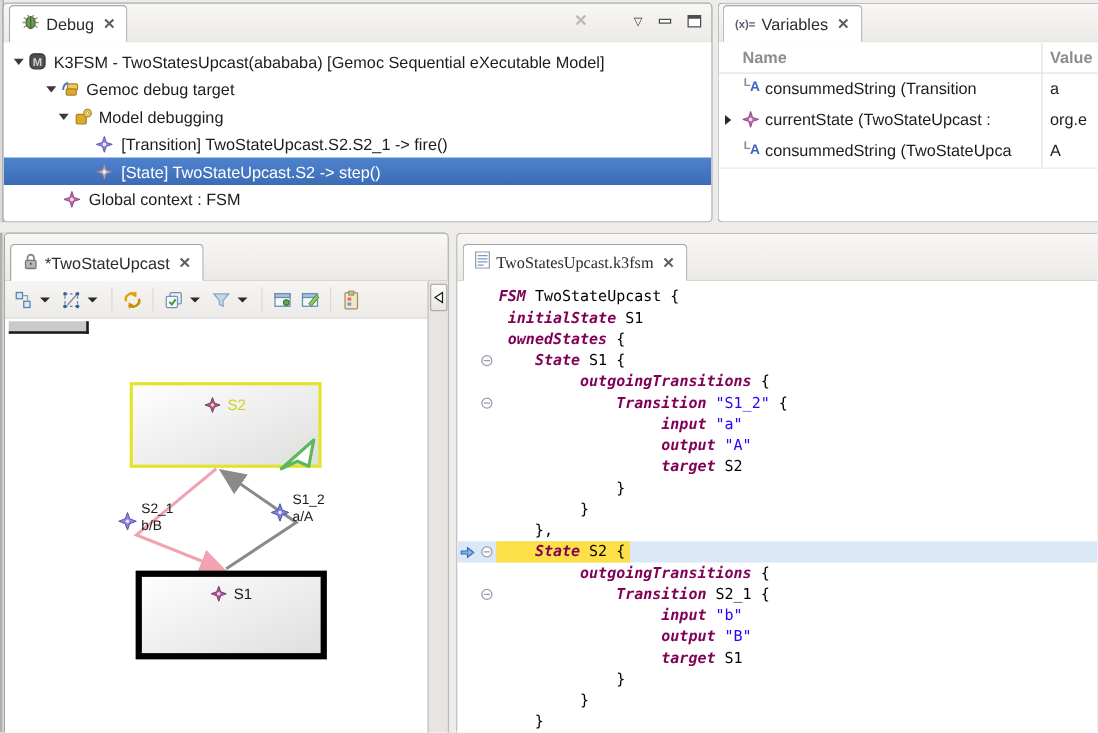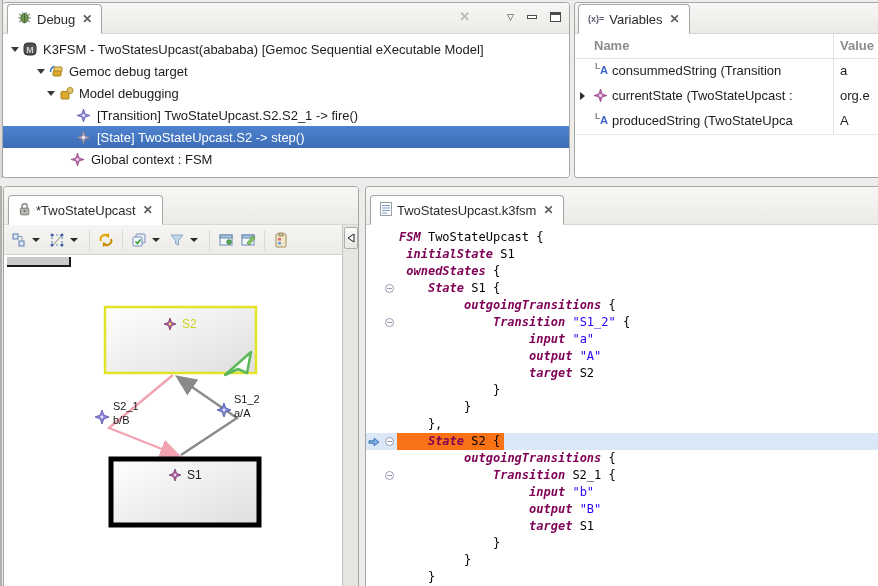--- a/index.html
+++ b/index.html
@@ -60,21 +60,21 @@
   #code-area{position:absolute;left:0;right:0;top:38px;bottom:0;background:#fff;
              border-radius:0 0 3px 3px;padding-top:4px;overflow:hidden;
              font-family:"DejaVu Sans Mono",monospace;font-size:12px;line-height:17px;}
   .cline{display:flex;height:17px;align-items:center;}
   .cline.cur{background:#d9e7f6;}
   .ga{width:16px;flex:0 0 16px;display:flex;align-items:center;justify-content:center;}
   .gf{width:15px;flex:0 0 15px;display:flex;align-items:center;justify-content:center;}
   .fdot{position:relative;width:9px;height:9px;border:1px solid #9a9ab2;border-radius:50%;background:#fff;box-sizing:border-box;}
   .fdot::after{content:"";position:absolute;left:1px;right:1px;top:3px;border-top:1px solid #9a9ab2;}
   .codewrap{white-space:pre;padding-left:2px;}
-  .cur .codewrap{background:#f97316;padding-right:4px;}
+  .cur .codewrap{background:#fde047;padding-right:4px;}
   .k{color:#7f0055;font-weight:bold;font-style:italic;}
   .s{color:#2a00ff;}
   .p{color:#000;text-align:right;}
   
   .sash{position:absolute;background:#edecea;}
   #left-trim{position:absolute;left:0;top:0;width:2px;height:586px;background:#dcdad8;border-right:1px solid #a8a6a4;}
   #left-trim2{position:absolute;left:0;top:186px;width:6px;height:400px;background:#e8e6e3;
               border-left:2px solid #b2b0ae;border-right:1px solid #c0bebb;box-sizing:border-box;}
   .mini-bar{width:10px;height:4px;border:1px solid #4c4c4c;background:#fff;box-sizing:border-box;}
   .maxi-box{width:11px;height:10px;border:1px solid #4c4c4c;border-top:3px solid #4c4c4c;background:#fff;box-sizing:border-box;}
@@ -171,21 +171,21 @@
       <div class="trow sel" style="padding-left: 58px;">
         <span class="tarrow"></span>
         <span class="ticon">
           <svg width="13" height="13" viewBox="0 0 14 14">
             <path d="M7 0 L8.7 5.3 L14 7 L8.7 8.7 L7 14 L5.3 8.7 L0 7 L5.3 5.3 Z" fill="#b3aabf" stroke="#847b92" stroke-width="0.8"></path>
             <circle cx="7" cy="7" r="1.6" fill="#efeaf4"></circle>
           </svg>
         </span>
         <span class="tlabel">[State] TwoStateUpcast.S2 -&gt; step()</span>
       </div>
-      <div class="trow" style="padding-left: 52px;">
+      <div class="trow" style="padding-left: 32px;">
         <span class="tarrow"></span>
         <span class="ticon">
           <svg width="13" height="13" viewBox="0 0 14 14">
             <path d="M7 0 L8.7 5.3 L14 7 L8.7 8.7 L7 14 L5.3 8.7 L0 7 L5.3 5.3 Z" fill="#bc66a8" stroke="#8d4680" stroke-width="0.8"></path>
             <circle cx="7" cy="7" r="1.6" fill="#f5d9ef"></circle>
           </svg>
         </span>
         <span class="tlabel">Global context : FSM</span>
       </div>
     </div>
@@ -215,21 +215,21 @@
           <i class="varrow"></i>
           <span class="vicon"><svg width="13" height="13" viewBox="0 0 14 14">
               <path d="M7 0 L8.7 5.3 L14 7 L8.7 8.7 L7 14 L5.3 8.7 L0 7 L5.3 5.3 Z" fill="#bc66a8" stroke="#8d4680" stroke-width="0.8"></path>
               <circle cx="7" cy="7" r="1.6" fill="#f5d9ef"></circle>
             </svg></span>
           <span class="vname">currentState (TwoStateUpcast :</span>
           <span class="vvalue">org.e</span>
         </div>
         <div class="vrow vbottom0" style="border-bottom: 1px solid rgb(236, 234, 231);">
           <span class="vicon"><span class="stricon"><b>L</b><i>A</i></span></span>
-          <span class="vname">producedString (TwoStateUpca</span>
+          <span class="vname">consummedString (TwoStateUpca</span>
           <span class="vvalue">A</span>
         </div>
       </div>
   </div>
 </div>
 
 <div class="sash" style="left:0;top:178px;width:878px;height:8px;"></div>
 <div class="sash" style="left:359px;top:186px;width:6px;height:400px;"></div>
 
 <div class="part" style="left:3px;top:186px;width:356px;height:402px;border-radius:4px 4px 0 0;">
@@ -366,21 +366,21 @@
     <div id="palette-btn">
       <svg width="8" height="10" viewBox="0 0 8 10">
           <path d="M7 1 L1 5 L7 9 Z" fill="#fff" stroke="#1a1a1a"></path>
         </svg>
     </div>
   </div>
 </div>
 
 <div class="part" style="left:365px;top:186px;width:513px;height:402px;border-radius:4px 0 0 0;border-right:none;">
   <div class="tabstrip editstrip">
-    <div class="tab active" style="margin-left:4px;">
+    <div class="tab active" style="margin-left:4px;font-family:Liberation Serif, serif;">
       <span><svg width="12" height="14" viewBox="0 0 12 14">
             <rect x="0.5" y="0.5" width="11" height="13" fill="#fff" stroke="#9aa0a6"></rect>
             <line x1="2" y1="3.5" x2="10" y2="3.5" stroke="#7a9ac8"></line>
             <line x1="2" y1="6" x2="10" y2="6" stroke="#7a9ac8"></line>
             <line x1="2" y1="8.5" x2="10" y2="8.5" stroke="#7a9ac8"></line>
             <line x1="2" y1="11" x2="7" y2="11" stroke="#7a9ac8"></line>
           </svg></span>
       <span>TwoStatesUpcast.k3fsm</span>
       <span class="closex"></span>
     </div>

